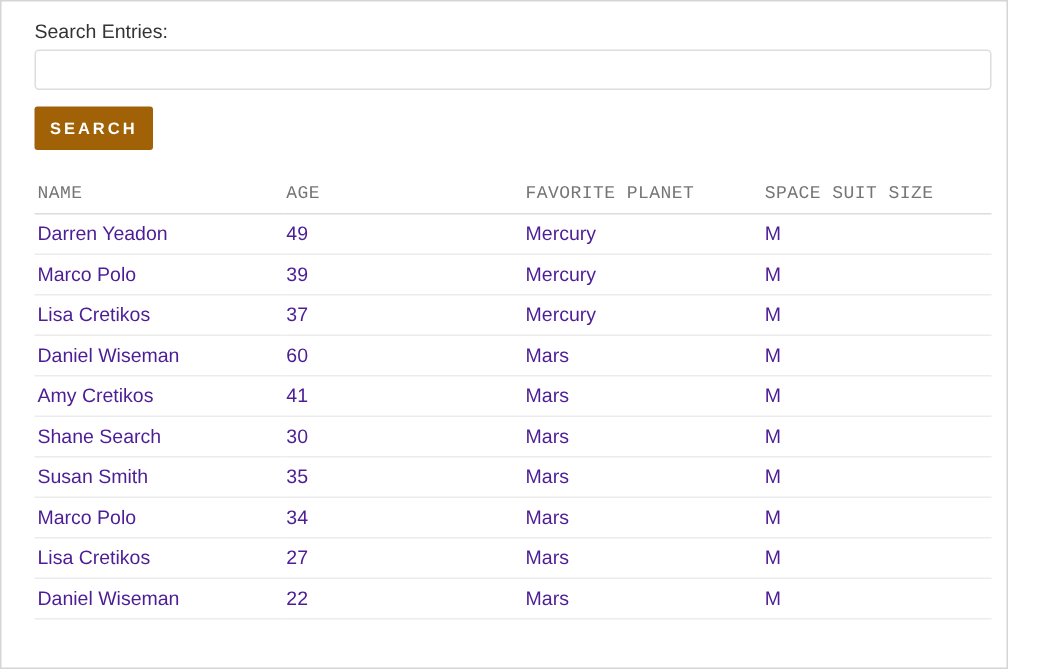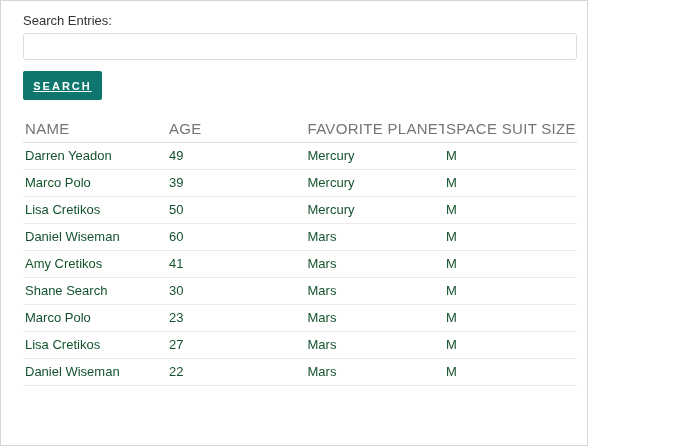--- a/index.html
+++ b/index.html
@@ -1,18 +1,18 @@
 <!DOCTYPE html>
 <html><head>
 <meta charset="utf-8">
 <style>
   * { margin: 0; padding: 0; }
   html, body { background: #fff; }
   .page {
-    width: 588px;
+    width: 672px;
     height: 446px;
     box-sizing: border-box;
     border: 1px solid #d5d5d5;
     background: #fff;
     padding: 12px 10px 0 22px;
     font-family: "Liberation Sans", sans-serif;
     overflow: hidden;
   }
   .search-label {
     font-size: 13px;
@@ -50,49 +50,50 @@
   }
   table.entries {
     width: 100%;
     border-collapse: collapse;
     table-layout: fixed;
     margin-top: 16px;
   }
   table.entries th {
     text-align: left;
     font-weight: normal;
-    font-size: 15px;
+    font-size: 12px;
     color: #757575;
     letter-spacing: 0.3px;
     line-height: 16px;
     padding: 5px 2px;
     border-bottom: 1px solid #dcdcdc;
     white-space: nowrap;
     overflow: hidden;
+    font-family: Liberation Mono, monospace;
   }
   table.entries td {
     font-size: 13px;
-    color: #14532d;
+    color: #4c1d95;
     line-height: 16px;
     padding: 5px 2px;
     border-bottom: 1px solid #ececec;
     white-space: nowrap;
     overflow: hidden;
   }
 </style>
 </head>
 <body>
 
 <div class="page">
 
   <div class="search-label">Search Entries:</div>
 
   <input class="search-input" type="text" placeholder="" style="">
 
-  <button class="search-button" style="background: #0f766e; text-decoration: underline;">SEARCH</button>
+  <button class="search-button" style="background: #a16207;">SEARCH</button>
 
   <table class="entries">
     <colgroup>
       <col style="width:26%">
       <col style="width:25%">
       <col style="width:25%">
       <col style="width:24%">
     </colgroup>
     <thead>
       <tr>
@@ -110,21 +111,21 @@
           <td>M</td>
         </tr>
         <tr>
           <td>Marco Polo</td>
           <td>39</td>
           <td>Mercury</td>
           <td>M</td>
         </tr>
         <tr>
           <td>Lisa Cretikos</td>
-          <td>50</td>
+          <td>37</td>
           <td>Mercury</td>
           <td>M</td>
         </tr>
         <tr>
           <td>Daniel Wiseman</td>
           <td>60</td>
           <td>Mars</td>
           <td>M</td>
         </tr>
         <tr>
@@ -133,22 +134,28 @@
           <td>Mars</td>
           <td>M</td>
         </tr>
         <tr>
           <td>Shane Search</td>
           <td>30</td>
           <td>Mars</td>
           <td>M</td>
         </tr>
         <tr>
+          <td>Susan Smith</td>
+          <td>35</td>
+          <td>Mars</td>
+          <td>M</td>
+        </tr>
+        <tr>
           <td>Marco Polo</td>
-          <td>23</td>
+          <td>34</td>
           <td>Mars</td>
           <td>M</td>
         </tr>
         <tr>
           <td>Lisa Cretikos</td>
           <td>27</td>
           <td>Mars</td>
           <td>M</td>
         </tr>
         <tr>

